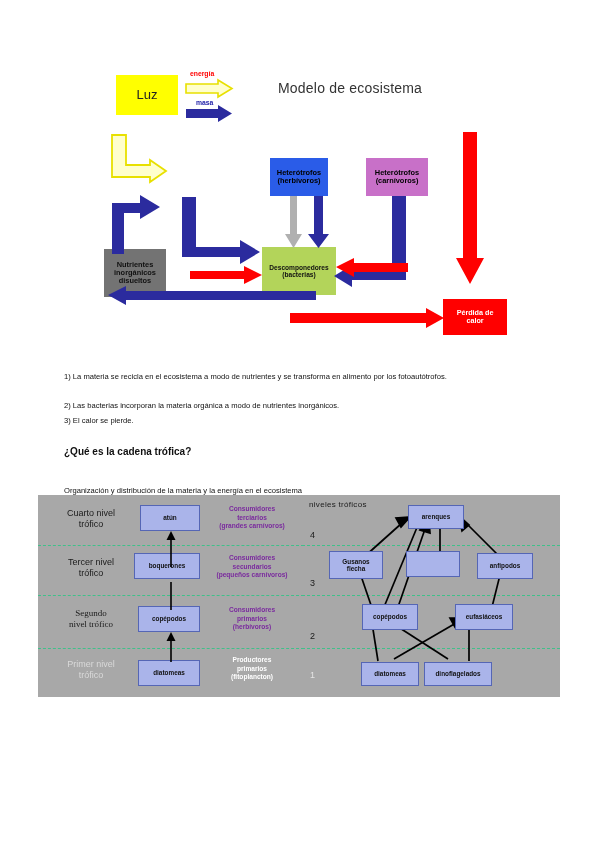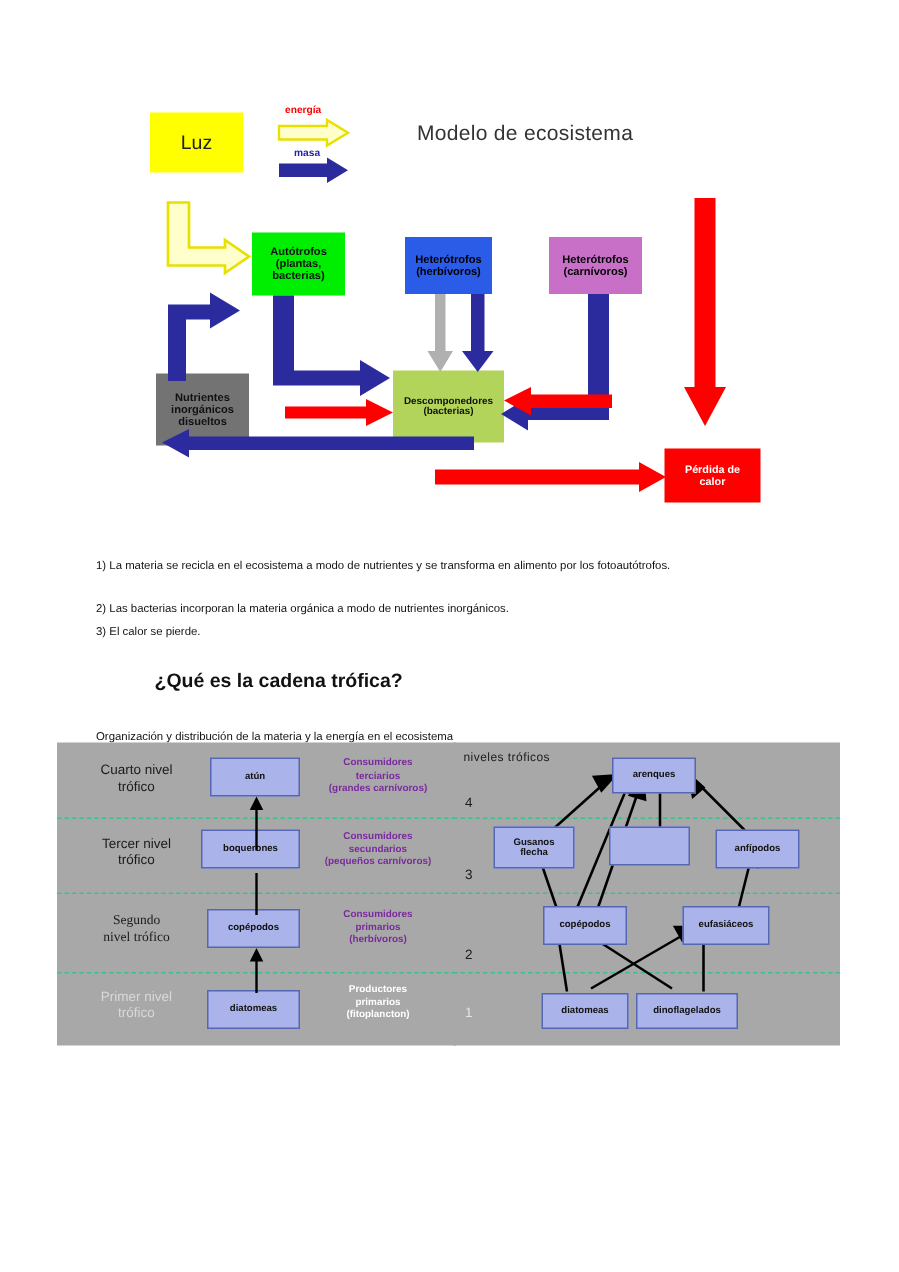--- a/index.html
+++ b/index.html
@@ -2,31 +2,31 @@
 <html><head>
 <meta charset="utf-8">
 <style>
   html,body{margin:0;padding:0;background:#ffffff;}
   body{width:599px;height:848px;position:relative;font-family:"Liberation Sans",sans-serif;color:#1a1a1a;}
   .page{position:relative;width:599px;height:848px;overflow:hidden;}
 
   
   .ebox{position:absolute;box-sizing:border-box;display:flex;align-items:center;justify-content:center;
         text-align:center;line-height:1.12;font-size:7.4px;font-weight:700;color:#111;padding:1px;}
-  .ebox.luz{font-size:13px;font-weight:400;color:#222;}
+  .ebox.luz{font-size:13px;font-weight:400;color:#222;margin-left:16px;}
   .ebox.perdida{color:#ffffff;font-size:7.2px;}
   .ebox.desc{font-size:6.6px;}
 
   .title-eco{position:absolute;font-size:14px;color:#333;letter-spacing:.2px;text-align:right;}
 
   .legend-text{position:absolute;font-size:6.8px;font-weight:700;}
 
   
   .para{position:absolute;font-size:7.6px;color:#111;line-height:1.55;width:470px;}
-  .qline{position:absolute;font-size:13px;font-weight:700;color:#111;margin-left:39px;}
+  .qline{position:absolute;font-size:10px;font-weight:700;color:#111;}
   .aline{position:absolute;font-size:7.6px;color:#111;}
 
   
   .panel{position:absolute;background:#a8a8a8;}
   .divider{position:absolute;height:0;border-top:1.6px dashed #3fc08a;}
   .lvl-label{position:absolute;font-size:9px;color:#1b1b1b;text-align:center;line-height:1.25;}
   .lvl-label.faded{color:#d9d9d9;}
   .role{position:absolute;font-size:6.6px;text-align:center;line-height:1.3;color:#7a2a9e;font-weight:700;}
   .role.white{color:#ffffff;}
   .sp{position:absolute;box-sizing:border-box;background:#aab4ea;border:1px solid #5566b5;
@@ -55,21 +55,20 @@
   <svg width="80" height="22" style="left:186px;top:107px;">
     <polygon points="0,2 32,2 32,-2 46,6.5 32,15 32,11 0,11" fill="#2b2b9e"></polygon>
   </svg>
 
   <div class="ebox luz" style="left:100px;top:75px;width:62px;height:40px;background:#ffff00;">Luz</div>
 
   <svg width="110" height="80" style="left:104px;top:135px;">
     <polygon points="8,0 22,0 22,30 46,30 46,25 62,36 46,47 46,42 8,42" fill="#ffffcc" stroke="#e8e000" stroke-width="1.8" stroke-linejoin="miter"></polygon>
   </svg>
 
-  <div class="ebox" style="left:168px;top:155px;width:62px;height:42px;background:#00ee00;" style2="">Autótrofos<br>(plantas,<br>bacterias)</div>
 
   <div class="ebox" style="left:270px;top:158px;width:58px;height:38px;background:#2a5ce8;color:#000;">Heterótrofos<br>(herbívoros)</div>
 
   <div class="ebox" style="left:366px;top:158px;width:62px;height:38px;background:#c870c8;color:#000;">Heterótrofos<br>(carnívoros)</div>
 
   <div class="ebox" style="left:104px;top:249px;width:62px;height:48px;background:#737373;">Nutrientes<br>inorgánicos<br>disueltos</div>
 
   <div class="ebox desc" style="left:262px;top:247px;width:74px;height:48px;background:#b3d45a;">Descomponedores<br>(bacterias)</div>
 
   <div class="ebox perdida" style="left:443px;top:299px;width:64px;height:36px;background:#ff0000;">Pérdida de<br>calor</div>

